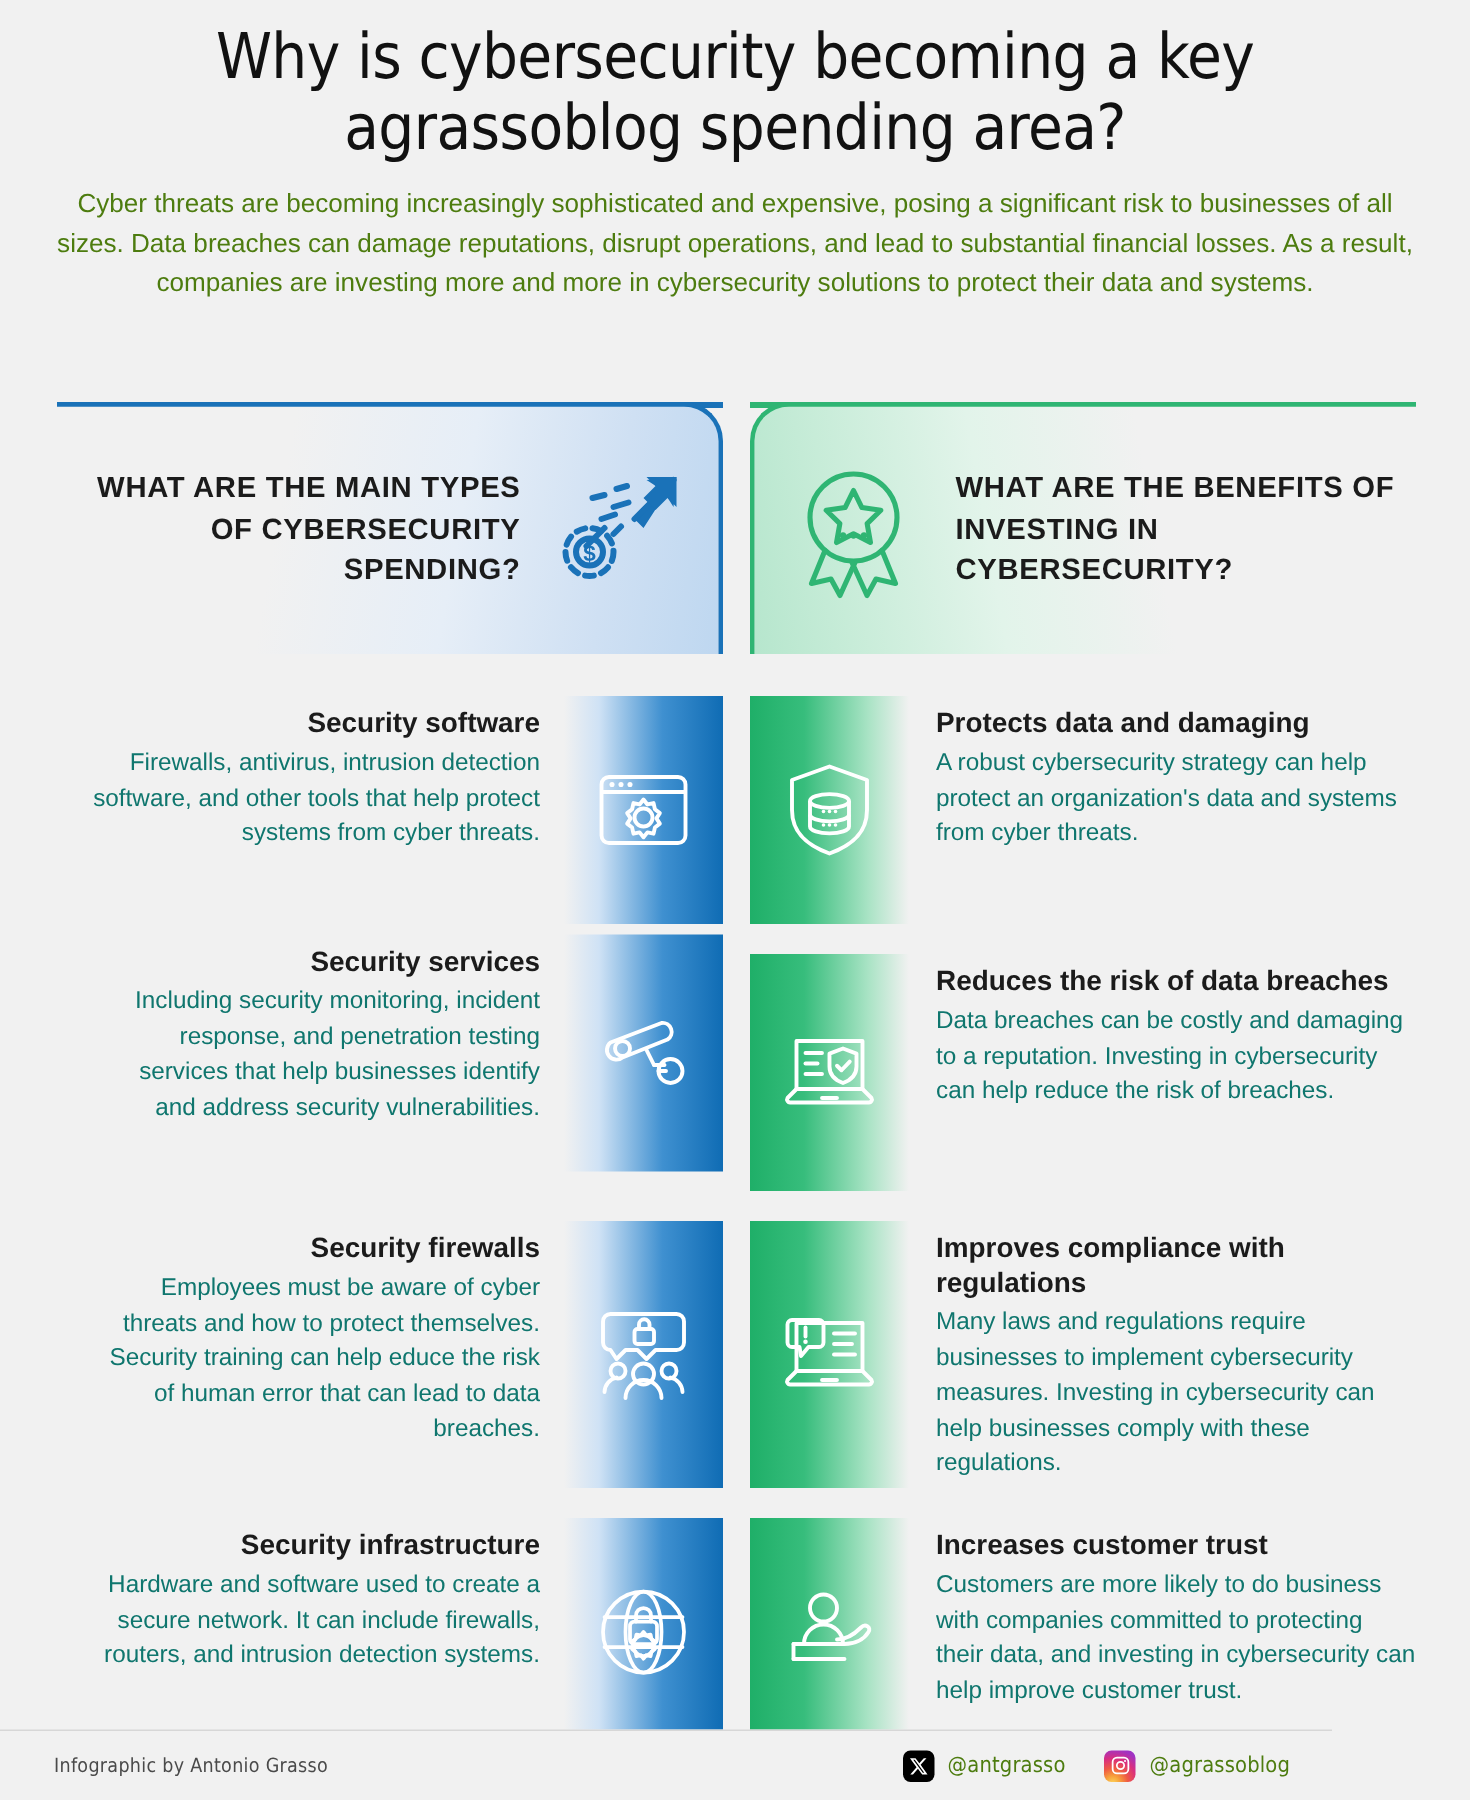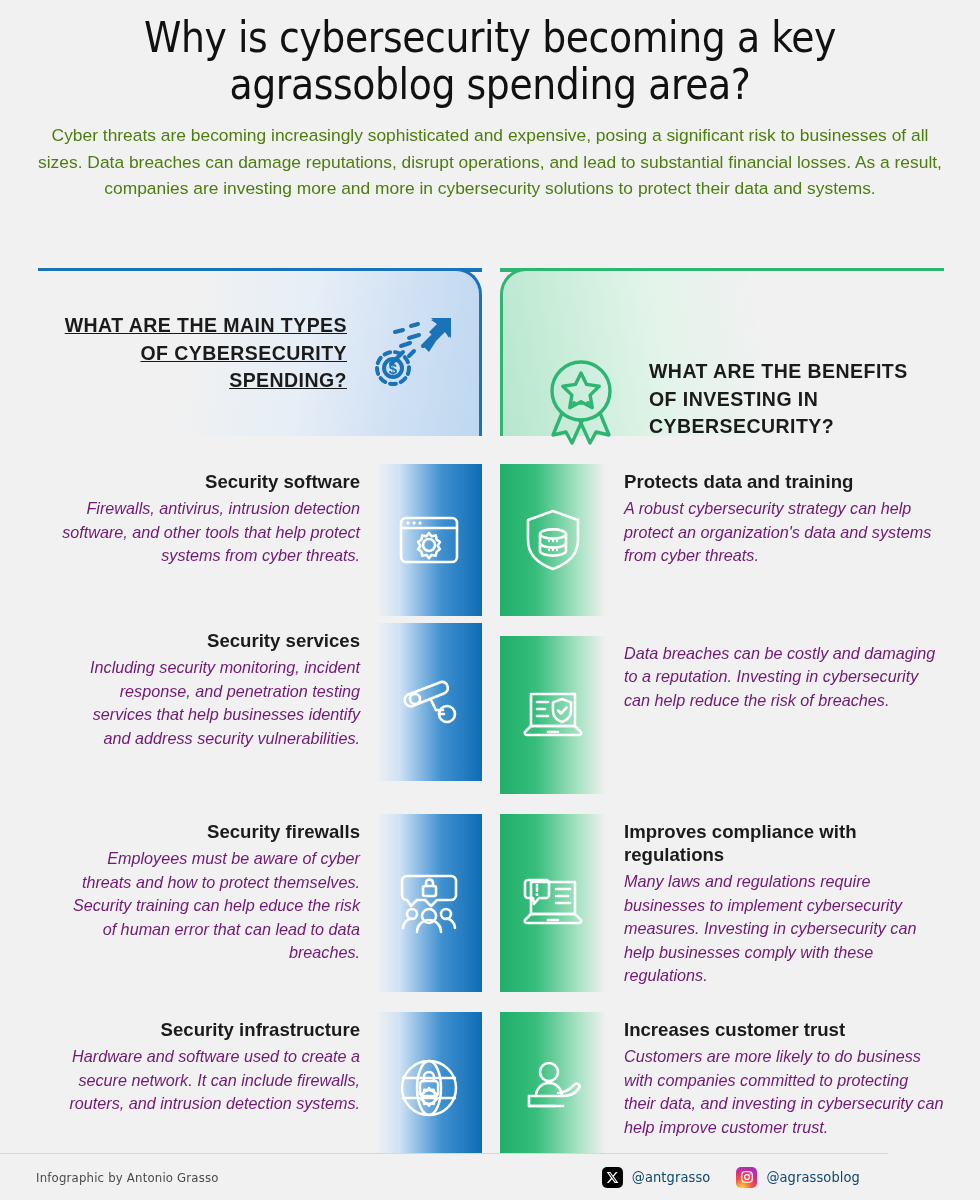--- a/index.html
+++ b/index.html
@@ -41,38 +41,38 @@
     border-right:3px solid #1a72b8;border-top:3px solid #1a72b8;
     border-top-right-radius:26px;
     background:linear-gradient(100deg,#f1f1f1 0%,#f1f1f1 34%,#e6eef7 60%,#cfe0f3 82%,#bed7f0 100%);
   }
   .col-right .hcard{
     border-left:3px solid #2fb573;border-top:3px solid #2fb573;
     border-top-left-radius:26px;
     background:linear-gradient(260deg,#f1f1f1 0%,#f1f1f1 40%,#e2f4ea 64%,#c7ecd8 86%,#b6e6cd 100%);
   }
   .hcard-inner{display:flex;align-items:center;height:100%;box-sizing:border-box;}
-  .col-left .hcard-inner{padding:0 14px 0 10px;text-decoration:underline;}
-  .col-right .hcard-inner{padding:0 10px 0 26px;margin-top:46px;}
+  .col-left .hcard-inner{padding:0 14px 0 10px;}
+  .col-right .hcard-inner{padding:0 10px 0 14px;}
   .hq{
     font-size:19.5px;line-height:1.42;font-weight:700;letter-spacing:0.45px;
     color:#1b1b1b;flex:1;
   }
   .col-left .hq{text-align:right;padding-right:14px;}
   .col-right .hq{text-align:left;padding-left:16px;}
   .hicon{width:104px;height:104px;flex:0 0 104px;display:flex;align-items:center;justify-content:center;}
 
   
   .row{position:absolute;width:100%;display:flex;align-items:flex-start;}
   .col-left .row{justify-content:flex-end;}
   .rowtext{padding-top:6px;}
   .col-left .rowtext{text-align:right;padding-right:16px;width:298px;}
   .col-right .rowtext{text-align:left;padding-left:18px;width:372px;}
   .rh{font-size:18.6px;line-height:1.25;font-weight:700;color:#1b1b1b;margin-bottom:4px;}
-  .rb{font-size:16.2px;line-height:1.45;color:#701a75;font-weight:400;font-style:italic;}
+  .rb{font-size:16.2px;line-height:1.45;color:#0f766e;font-weight:400;}
 
   
   .band{width:106px;flex:0 0 106px;display:flex;align-items:center;justify-content:center;}
   .col-left .band{
     background:linear-gradient(90deg,#f1f1f1 0%,#cfe2f5 22%,#3f90d0 62%,#0f6cb4 100%);
   }
   .col-right .band{
     background:linear-gradient(90deg,#1faf68 0%,#37bd7c 34%,#a8e3c4 74%,#f1f1f1 100%);
   }
   .band svg{display:block;}
@@ -82,21 +82,21 @@
     position:absolute;left:0;bottom:0;width:888px;height:46px;
     border-top:1px solid #d7d7d7;background:#f1f1f1;
     display:flex;align-items:center;
   }
   .credit{
     position:absolute;left:36px;font-size:13px;color:#4a4a4a;letter-spacing:.2px;
     font-family:"DejaVu Sans Condensed","Liberation Sans",sans-serif;
   }
   .socials{position:absolute;right:28px;display:flex;align-items:center;gap:26px;}
   .social{display:flex;align-items:center;gap:9px;}
-  .handle{font-size:14.5px;color:#0c4a6e;letter-spacing:.1px;
+  .handle{font-size:14.5px;color:#4d7c0f;letter-spacing:.1px;
     font-family:"DejaVu Sans Condensed","Liberation Sans",sans-serif;}
   .sq{width:21px;height:21px;border-radius:5px;display:flex;align-items:center;justify-content:center;}
   .sq-x{background:#000;}
   .sq-ig{background:
       radial-gradient(circle at 28% 104%, #fdd45a 0%, #f7a13b 18%, #ef5a43 38%, #d92e7f 62%, #a033c4 86%);}
 </style>
 </head>
 <body>
 
 <div class="page">
@@ -276,21 +276,21 @@
                   <circle cx="31" cy="34" r="1.2"></circle>
                   <circle cx="35" cy="34" r="1.2"></circle>
                 <circle cx="27" cy="43" r="1.2"></circle>
                   <circle cx="31" cy="43" r="1.2"></circle>
                   <circle cx="35" cy="43" r="1.2"></circle>
               </g>
             </svg>
           </div>
         </div>
         <div class="rowtext">
-          <div class="rh">Protects data and training</div>
+          <div class="rh">Protects data and damaging</div>
           <div class="rb">A robust cybersecurity strategy can help protect an organization's data and systems from cyber threats.</div>
         </div>
       </div>
 
       <div class="row" style="top:368px;height:158px;">
         <div class="band" style="height:158px;">
           <div>
             <svg width="66" height="58" viewBox="0 0 66 58">
               <g fill="none" stroke="#ffffff" stroke-width="2.6" stroke-linejoin="round" stroke-linecap="round">
                 <path d="M11 8 H55 V40 H11 Z"></path>
@@ -299,20 +299,21 @@
                 <path d="M17 16 h11"></path>
                   <path d="M17 23 h8"></path>
                   <path d="M17 30 h11"></path>
                 <path d="M42 13 l9 3.4 V25 c0 6.4 -4.6 9.4 -9 11 -4.4 -1.6 -9 -4.6 -9 -11 v-8.6 Z"></path>
                 <path d="M38 24.5 l3 3 5.5 -5.8"></path>
               </g>
             </svg>
           </div>
         </div>
         <div class="rowtext">
+          <div class="rh">Reduces the risk of data breaches</div>
           <div class="rb">Data breaches can be costly and damaging to a reputation. Investing in cybersecurity can help reduce the risk of breaches.</div>
         </div>
       </div>
 
       <div class="row" style="top:546px;height:178px;">
         <div class="band" style="height:178px;">
           <div>
             <svg width="66" height="58" viewBox="0 0 66 58">
               <g fill="none" stroke="#ffffff" stroke-width="2.6" stroke-linejoin="round" stroke-linecap="round">
                 <path d="M11 8 H55 V40 H11 Z"></path>

